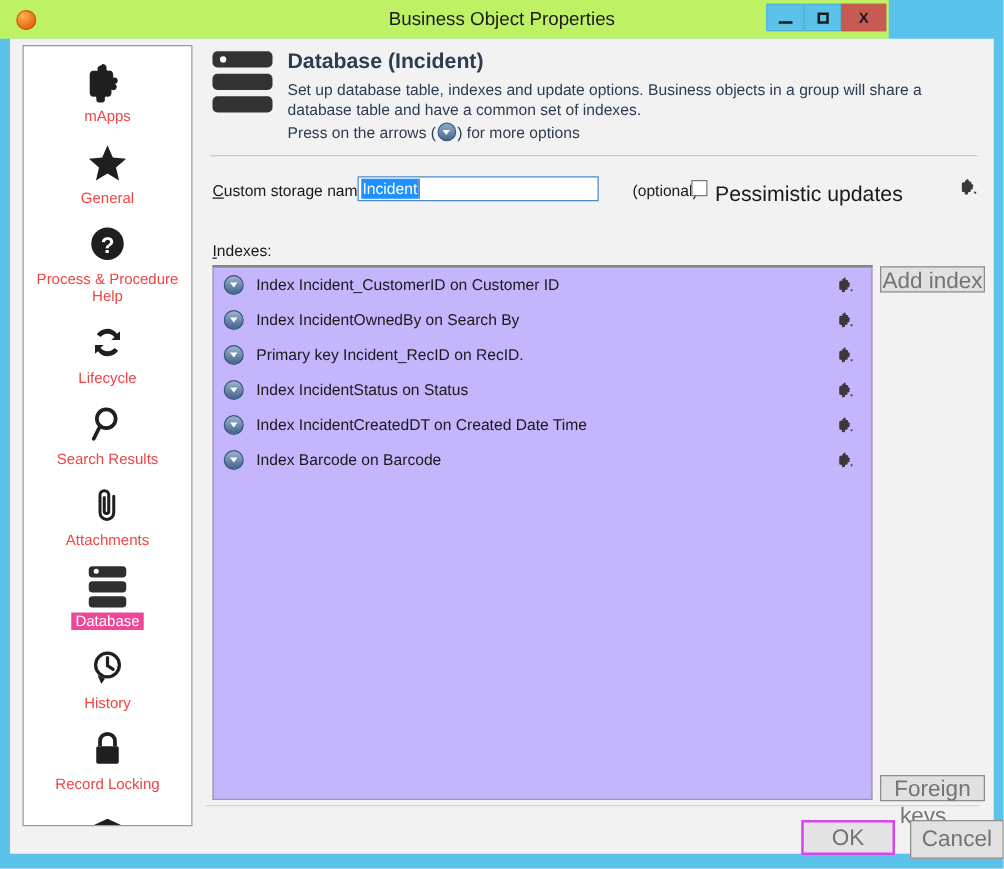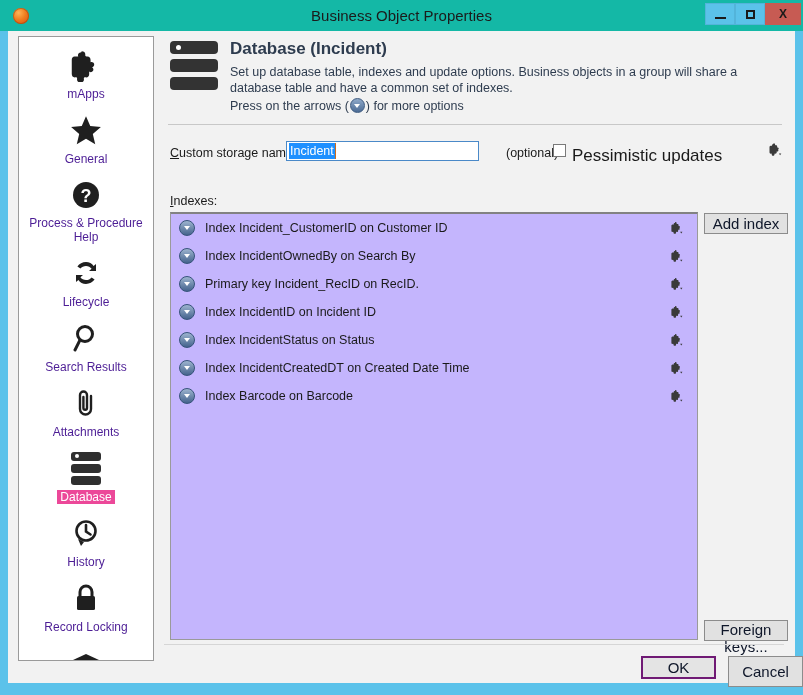--- a/index.html
+++ b/index.html
@@ -18,23 +18,23 @@
     height: 695px;
     box-sizing: border-box;
     background: #5bc2ea;
     overflow: hidden;
   }
 
   
   #titlebar {
     position: absolute;
     left: 0; top: 0;
-    width: 803px;
+    width: 711px;
     height: 31px;
-    background: #14b8a6;
+    background: #bef264;
   }
   #app-icon {
     position: absolute;
     left: 13px; top: 8px;
     width: 16px; height: 16px;
     border-radius: 50%;
     background: radial-gradient(circle at 35% 30%, #ffb357 0%, #f07f20 45%, #d9480f 100%);
     box-shadow: inset 0 0 0 1px rgba(160,60,0,.5);
   }
   #title-text {
@@ -119,21 +119,21 @@
     cursor: default;
   }
   .side-icon {
     height: 38px;
     display: flex;
     align-items: center;
     justify-content: center;
   }
   .side-label {
     font-size: 12px;
-    color: #4c1d95;
+    color: #ef4444;
     line-height: 14px;
     margin-top: 2px;
     display: inline-block;
     padding: 0 3px;
   }
   .side-item.selected .side-label {
     background: #ec4899;
     color: #ffffff;
   }
 
@@ -367,38 +367,38 @@
     flex: 0 0 auto;
   }
 
   
   .btn {
     position: absolute;
     background: #e1e1e1;
     border: 1px solid #8c8c8c;
     box-sizing: border-box;
     font-family: "Liberation Sans", sans-serif;
-    font-size: 15px;
-    color: #0f172a;
+    font-size: 18px;
+    color: #737373;
     text-align: center;
     cursor: default;
     padding: 0;
   }
   #btn-add-index {
     left: 540px; top: 177px;
     width: 84px; height: 21px;
   }
   #btn-foreign-keys {
     left: 540px; top: 584px;
     width: 84px; height: 21px;
   }
   #btn-ok {
     left: 477px; top: 620px;
-    width: 75px; height: 23px;
-    border: 2px solid #701a75;
+    width: 75px; height: 28px;
+    border: 2px solid #d946ef;
     background: #e4e4e4;
   }
   #btn-cancel {
     left: 564px; top: 620px;
     width: 75px; height: 31px;
   }
 
   #pane-divider {
     position: absolute;
     left: 0; top: 608px;
@@ -600,30 +600,20 @@
             <span class="row-text">Primary key Incident_RecID on RecID.</span>
             <span class="row-puzzle puzzle">
               <svg width="14" height="14" viewBox="0 0 16 16">
                 <path fill="#3a3a3a" d="M6 1.2c1 0 1.6.6 1.5 1.5-.1.5.3.9.7.8.9-.2 1.6.4 1.6 1.4v1c.8-.3 1.4.1 1.6.7.2.7-.2 1.3-.9 1.4.6.4.8 1 .4 1.6-.4.6-1 .7-1.6.3v1.1c0 1-.7 1.6-1.6 1.4-.5-.1-.9.2-.8.7.2.9-.4 1.6-1.4 1.6-1 0-1.6-.7-1.5-1.5.1-.5-.3-.9-.8-.8-.9.2-1.6-.4-1.6-1.4V5.4c0-.8.5-1.3 1.2-1.4h1.6c-.3-.7 0-1.4.6-1.7.2-.1.5-.1.7-.1z"></path>
                 <path fill="#3a3a3a" d="M11.6 12.2l2.6 0-1.3 2z"></path>
               </svg>
             </span>
           </div>
           <div class="index-row">
             <span class="row-arrow"></span>
-            <span class="row-text">Index IncidentID on Incident ID</span>
-            <span class="row-puzzle puzzle">
-              <svg width="14" height="14" viewBox="0 0 16 16">
-                <path fill="#3a3a3a" d="M6 1.2c1 0 1.6.6 1.5 1.5-.1.5.3.9.7.8.9-.2 1.6.4 1.6 1.4v1c.8-.3 1.4.1 1.6.7.2.7-.2 1.3-.9 1.4.6.4.8 1 .4 1.6-.4.6-1 .7-1.6.3v1.1c0 1-.7 1.6-1.6 1.4-.5-.1-.9.2-.8.7.2.9-.4 1.6-1.4 1.6-1 0-1.6-.7-1.5-1.5.1-.5-.3-.9-.8-.8-.9.2-1.6-.4-1.6-1.4V5.4c0-.8.5-1.3 1.2-1.4h1.6c-.3-.7 0-1.4.6-1.7.2-.1.5-.1.7-.1z"></path>
-                <path fill="#3a3a3a" d="M11.6 12.2l2.6 0-1.3 2z"></path>
-              </svg>
-            </span>
-          </div>
-          <div class="index-row">
-            <span class="row-arrow"></span>
             <span class="row-text">Index IncidentStatus on Status</span>
             <span class="row-puzzle puzzle">
               <svg width="14" height="14" viewBox="0 0 16 16">
                 <path fill="#3a3a3a" d="M6 1.2c1 0 1.6.6 1.5 1.5-.1.5.3.9.7.8.9-.2 1.6.4 1.6 1.4v1c.8-.3 1.4.1 1.6.7.2.7-.2 1.3-.9 1.4.6.4.8 1 .4 1.6-.4.6-1 .7-1.6.3v1.1c0 1-.7 1.6-1.6 1.4-.5-.1-.9.2-.8.7.2.9-.4 1.6-1.4 1.6-1 0-1.6-.7-1.5-1.5.1-.5-.3-.9-.8-.8-.9.2-1.6-.4-1.6-1.4V5.4c0-.8.5-1.3 1.2-1.4h1.6c-.3-.7 0-1.4.6-1.7.2-.1.5-.1.7-.1z"></path>
                 <path fill="#3a3a3a" d="M11.6 12.2l2.6 0-1.3 2z"></path>
               </svg>
             </span>
           </div>
           <div class="index-row">
             <span class="row-arrow"></span>

